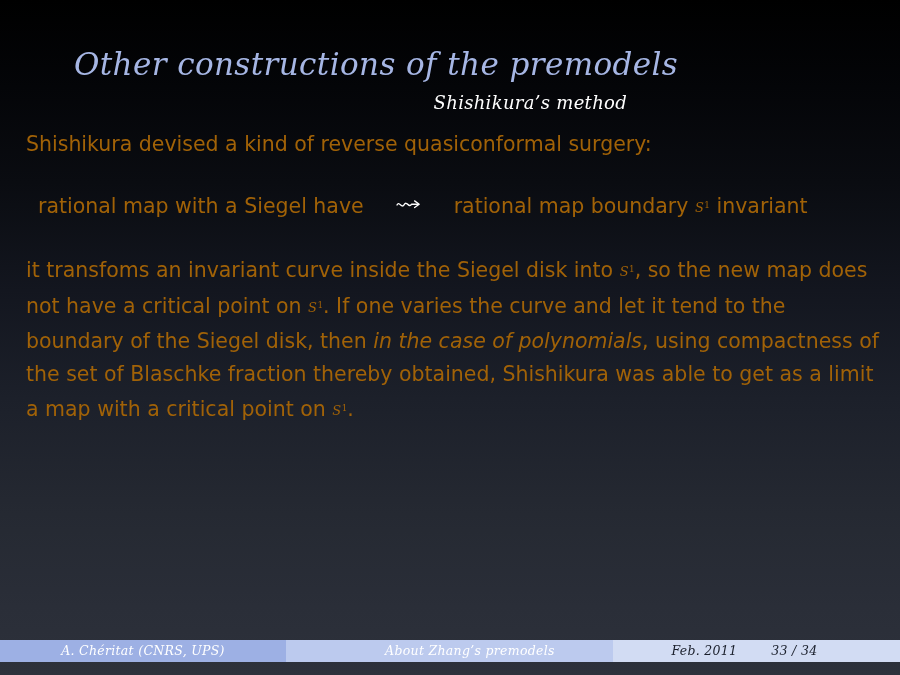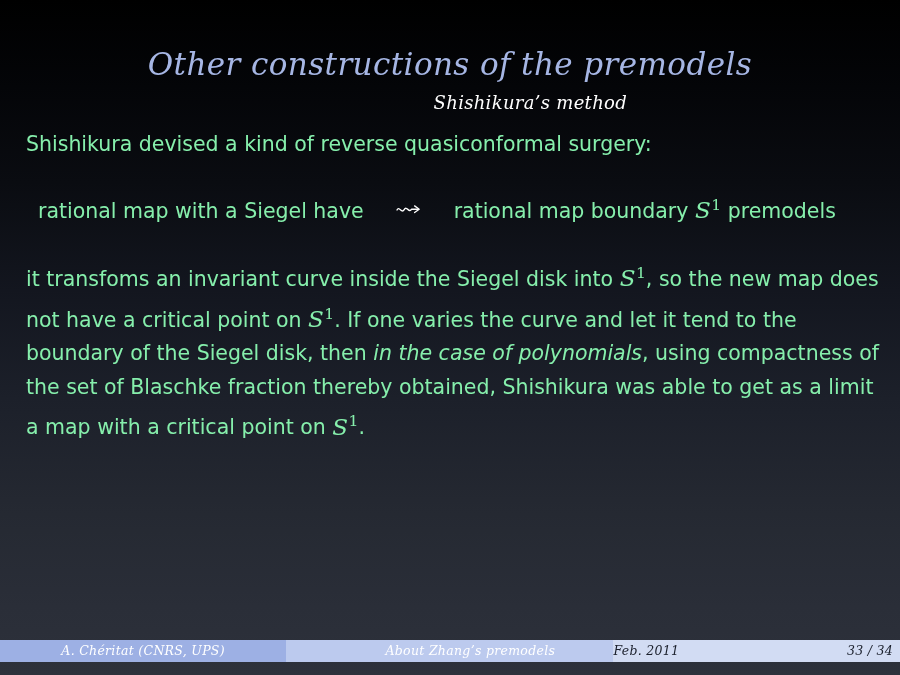--- a/index.html
+++ b/index.html
@@ -30,21 +30,21 @@
         #2a2e38 90%,
         #2d313b 100%);
   }
 
   
   .title-block {
     position: absolute;
     left: 0;
     top: 44px;
     width: 752px;
-    text-align: right;
+    text-align: center;
   }
   .slide-title {
     font-family: "DejaVu Serif", serif;
     font-style: italic;
     font-size: 31px;
     line-height: 40px;
     color: #a6b6e4;
     letter-spacing: 0.4px;
     white-space: nowrap;
   }
@@ -60,42 +60,42 @@
     letter-spacing: 0.3px;
     white-space: nowrap;
   }
 
   
   .body {
     position: absolute;
     left: 26px;
     top: 128px;
     width: 854px;
-    color: #86efac;
+    color: #a16207;
     font-size: 20.5px;
     line-height: 33.5px;
   }
   .para { margin: 0; }
   .para.intro { margin-bottom: 26px; }
   .displayline {
     margin: 0 0 28px 0;
     padding-left: 12px;
     white-space: nowrap;
   }
   .arrow-gap-l { display: inline-block; width: 32px; }
   .arrow-gap-r { display: inline-block; width: 30px; }
   .squiggle {
     display: inline-block;
     vertical-align: 0.08em;
     color: #ffffff;
   }
   .mathvar {
     font-family: "DejaVu Serif", serif;
     font-style: italic;
-    font-size: 23px;
+    font-size: 13px;
     margin-top: 28px;
   }
   .mathvar sup {
     font-family: "DejaVu Serif", serif;
     font-style: normal;
     font-size: 0.68em;
     vertical-align: 0.52em;
     margin-left: 0.5px;
   }
   .it { font-style: italic; margin-top: 48px; }
@@ -138,22 +138,22 @@
     background: #bccaee;
     text-align: center;
     padding-left: 41px;
   }
   .foot-meta {
     width: 300px;
     background: #d2dcf3;
     color: #1a1f2b;
     display: flex;
     align-items: center;
-    justify-content: space-between;
-    padding-right: 7px;
+    justify-content: center;
+    padding-right: 24px;
     box-sizing: border-box;
     gap: 34px;
   }
   .foot-meta span { display: inline-block; }
 </style>
 </head>
 <body>
 
 <div id="slide">
 
@@ -167,21 +167,21 @@
   <div class="body">
 
     <p class="para intro">Shishikura devised a kind of reverse quasiconformal surgery:</p>
 
     <p class="displayline">
       <span>rational map with a Siegel have</span><span class="arrow-gap-l"></span><span class="squiggle">
         <svg width="28" height="14" viewBox="0 0 28 14" aria-hidden="true">
           <path d="M1,8 C3.2,3.4 5.6,12.2 8.2,7.6 C10.6,3.2 13,11.6 15.6,7.2 L22.5,7.2" fill="none" stroke="#ffffff" stroke-width="1.35" stroke-linecap="round" stroke-linejoin="round"></path>
           <path d="M18.6,3.9 L23.2,7.2 L18.6,10.5" fill="none" stroke="#ffffff" stroke-width="1.35" stroke-linecap="round" stroke-linejoin="round"></path>
         </svg>
-      </span><span class="arrow-gap-r"></span><span>rational map boundary</span><span>&nbsp;</span><span class="mathvar"><span>S</span><sup>1</sup></span><span>&nbsp;</span><span>premodels</span>
+      </span><span class="arrow-gap-r"></span><span>rational map boundary</span><span>&nbsp;</span><span class="mathvar"><span>S</span><sup>1</sup></span><span>&nbsp;</span><span>invariant</span>
     </p>
 
     <p class="para">
       <span>it transfoms an invariant curve inside the Siegel disk into</span><span>&nbsp;</span><span class="mathvar"><span>S</span><sup>1</sup></span><span>, so the new map does not have a critical point on</span><span>&nbsp;</span><span class="mathvar"><span>S</span><sup>1</sup></span><span>. If one varies the curve and let it tend to the boundary of the Siegel disk, then</span><span>&nbsp;</span><em class="it">in the case of polynomials</em><span>, using compactness of the set of Blaschke fraction thereby obtained, Shishikura was able to get as a limit a map with a critical point on</span><span>&nbsp;</span><span class="mathvar"><span>S</span><sup>1</sup></span><span>.</span>
     </p>
 
   </div>
 
   <div class="footer-rule"></div>
 

